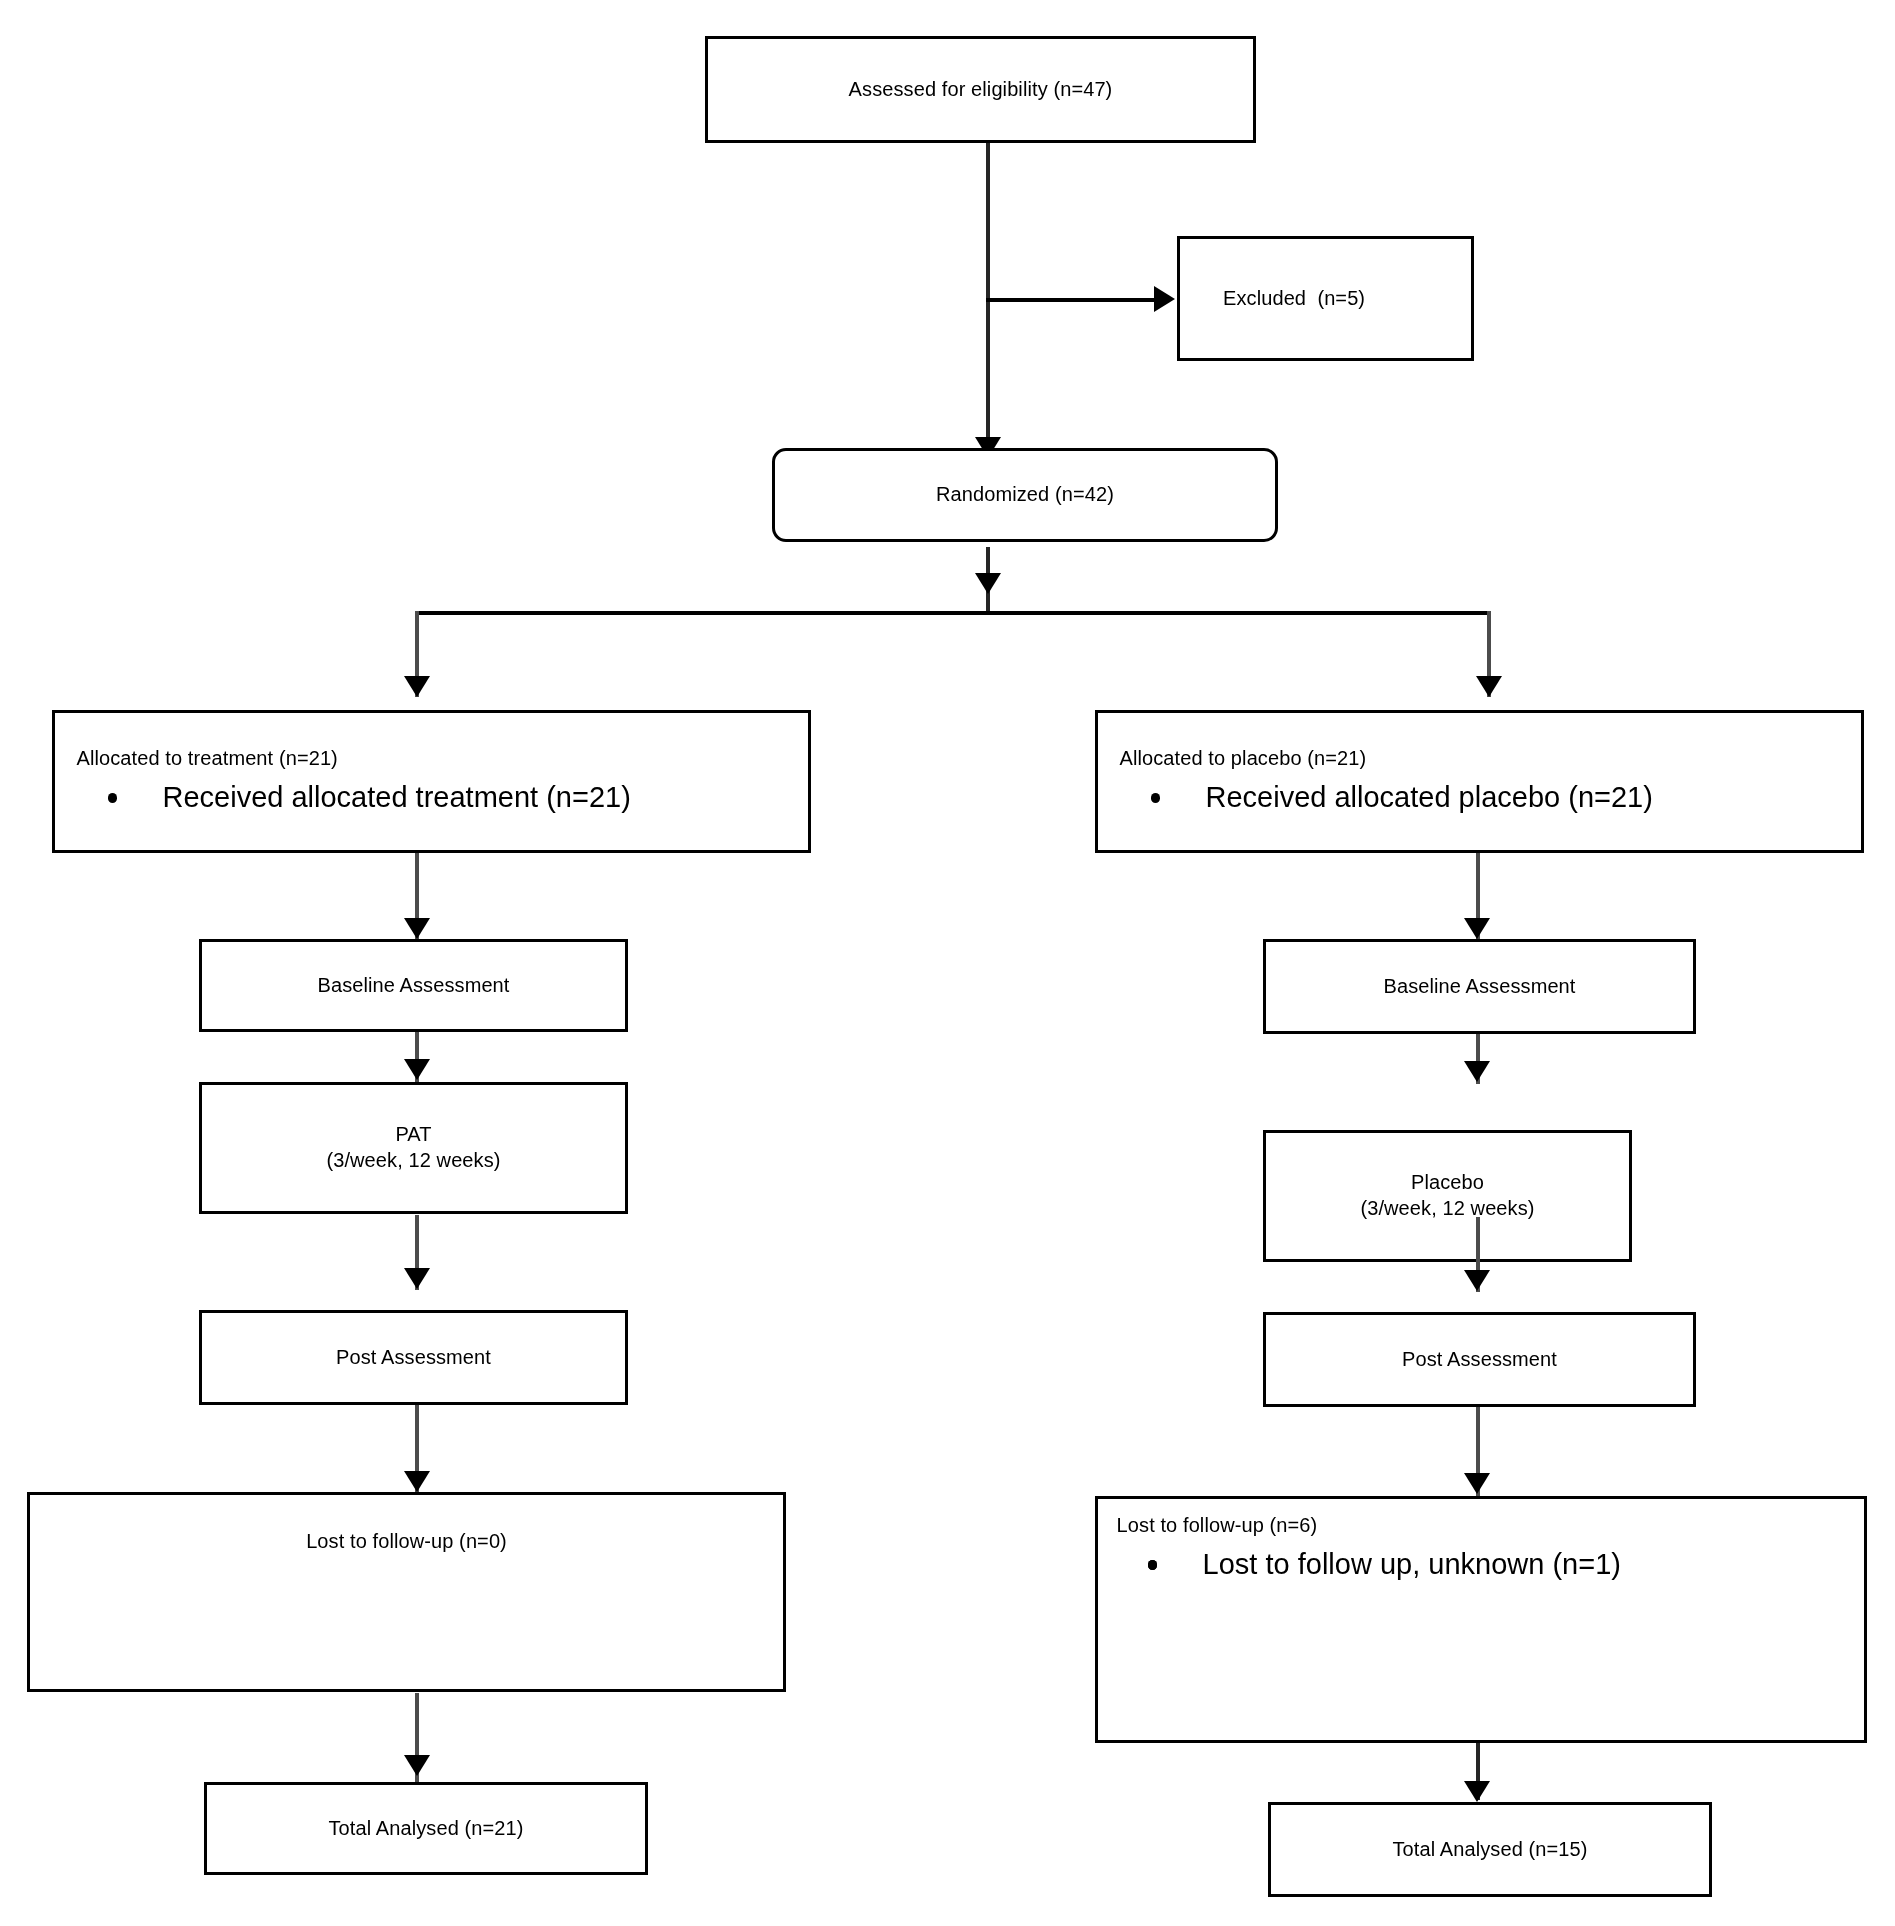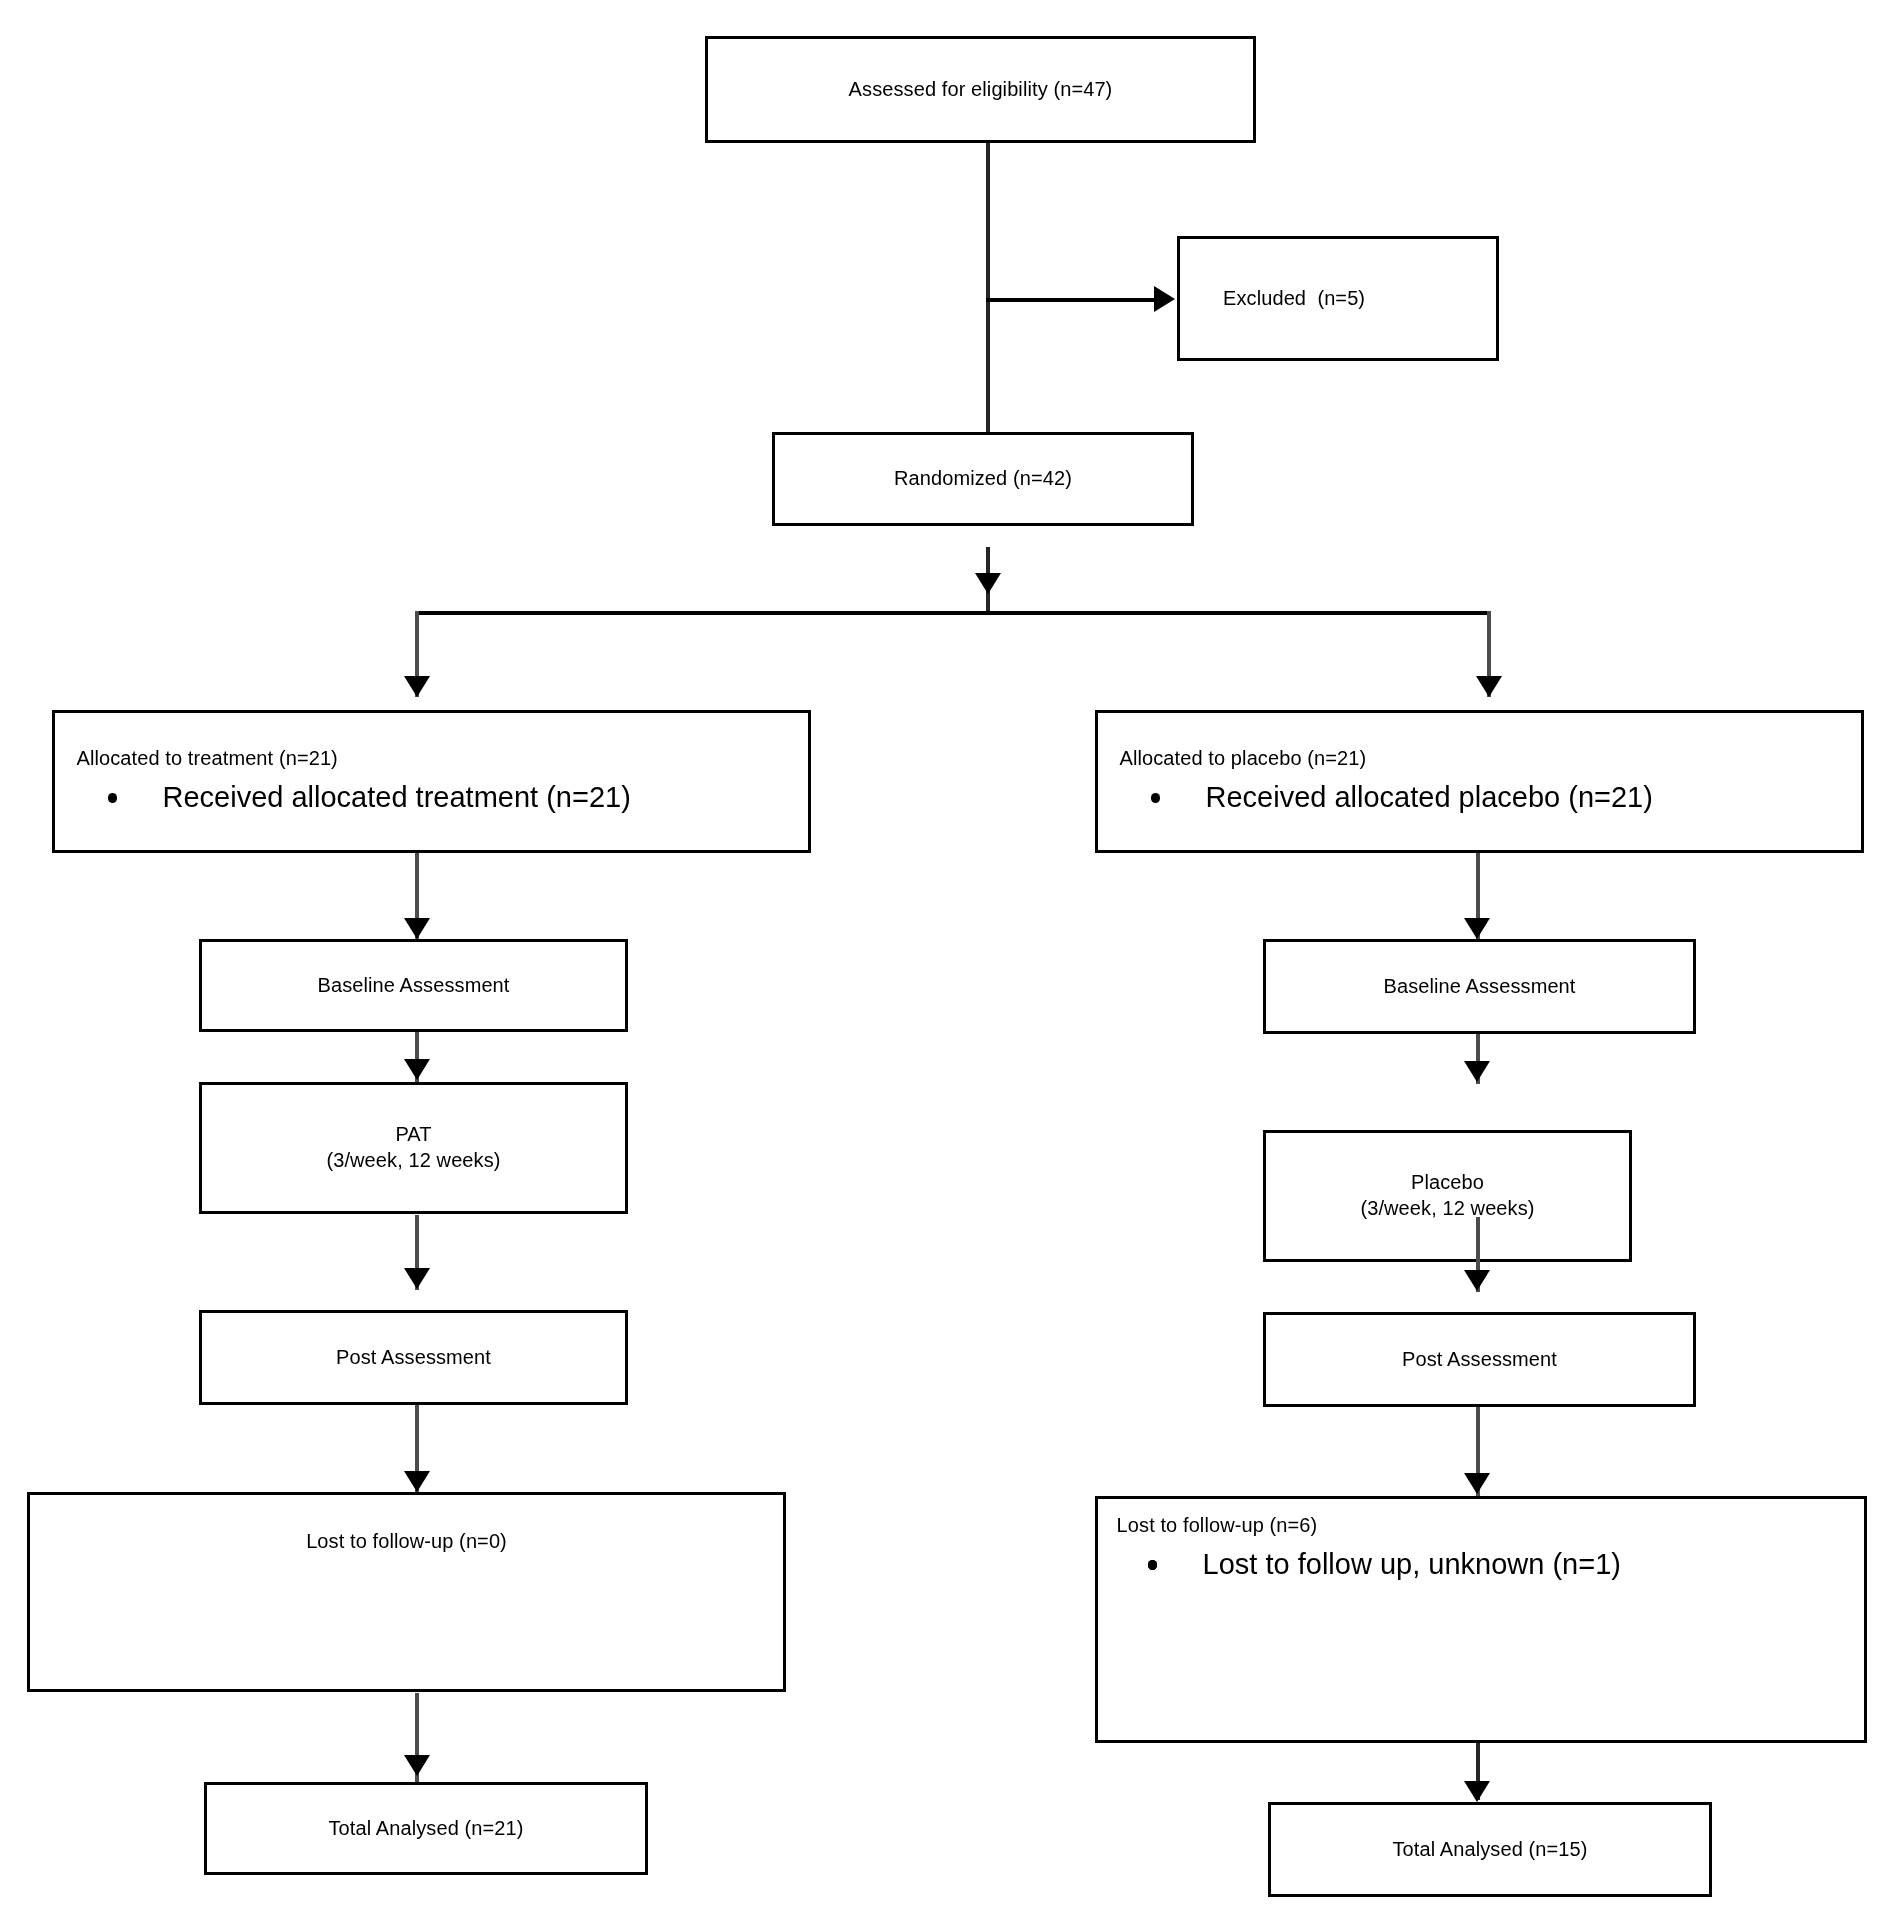--- a/index.html
+++ b/index.html
@@ -98,25 +98,25 @@
   <div class="node center" style="left:705px; top:36px; width:551px; height:107px;">
     <div class="node-text">Assessed for eligibility (n=47)</div>
   </div>
 
   <div class="vline dark" style="left:986px; top:143px; height:309px;"></div>
   <div class="arrow-down" style="left:975px; top:437px;"></div>
 
   <div class="hline" style="left:986px; top:298px; width:179px;"></div>
   <div class="arrow-right" style="left:1154px; top:286px;"></div>
 
-  <div class="node left" style="left:1177px; top:236px; width:322px; height:125px; padding-left:43px;">
+  <div class="node left" style="left:1177px; top:236px; width:297px; height:125px; padding-left:43px;">
     <div class="node-text">Excluded  (n=5)</div>
   </div>
 
-  <div class="node center" style="left:772px; top:432px; width:422px; height:94px;">
+  <div class="node center" style="left:772px; top:448px; width:506px; height:94px;border-radius:14px;">
     <div class="node-text">Randomized (n=42)</div>
   </div>
 
   <div class="vline dark" style="left:986px; top:547px; height:66px;"></div>
   <div class="arrow-down" style="left:975px; top:573px;"></div>
   <div class="hline" style="left:415px; top:611px; width:1076px;"></div>
 
   <div class="vline" style="left:415px; top:611px; height:86px;"></div>
   <div class="arrow-down" style="left:404px; top:676px;"></div>
 

